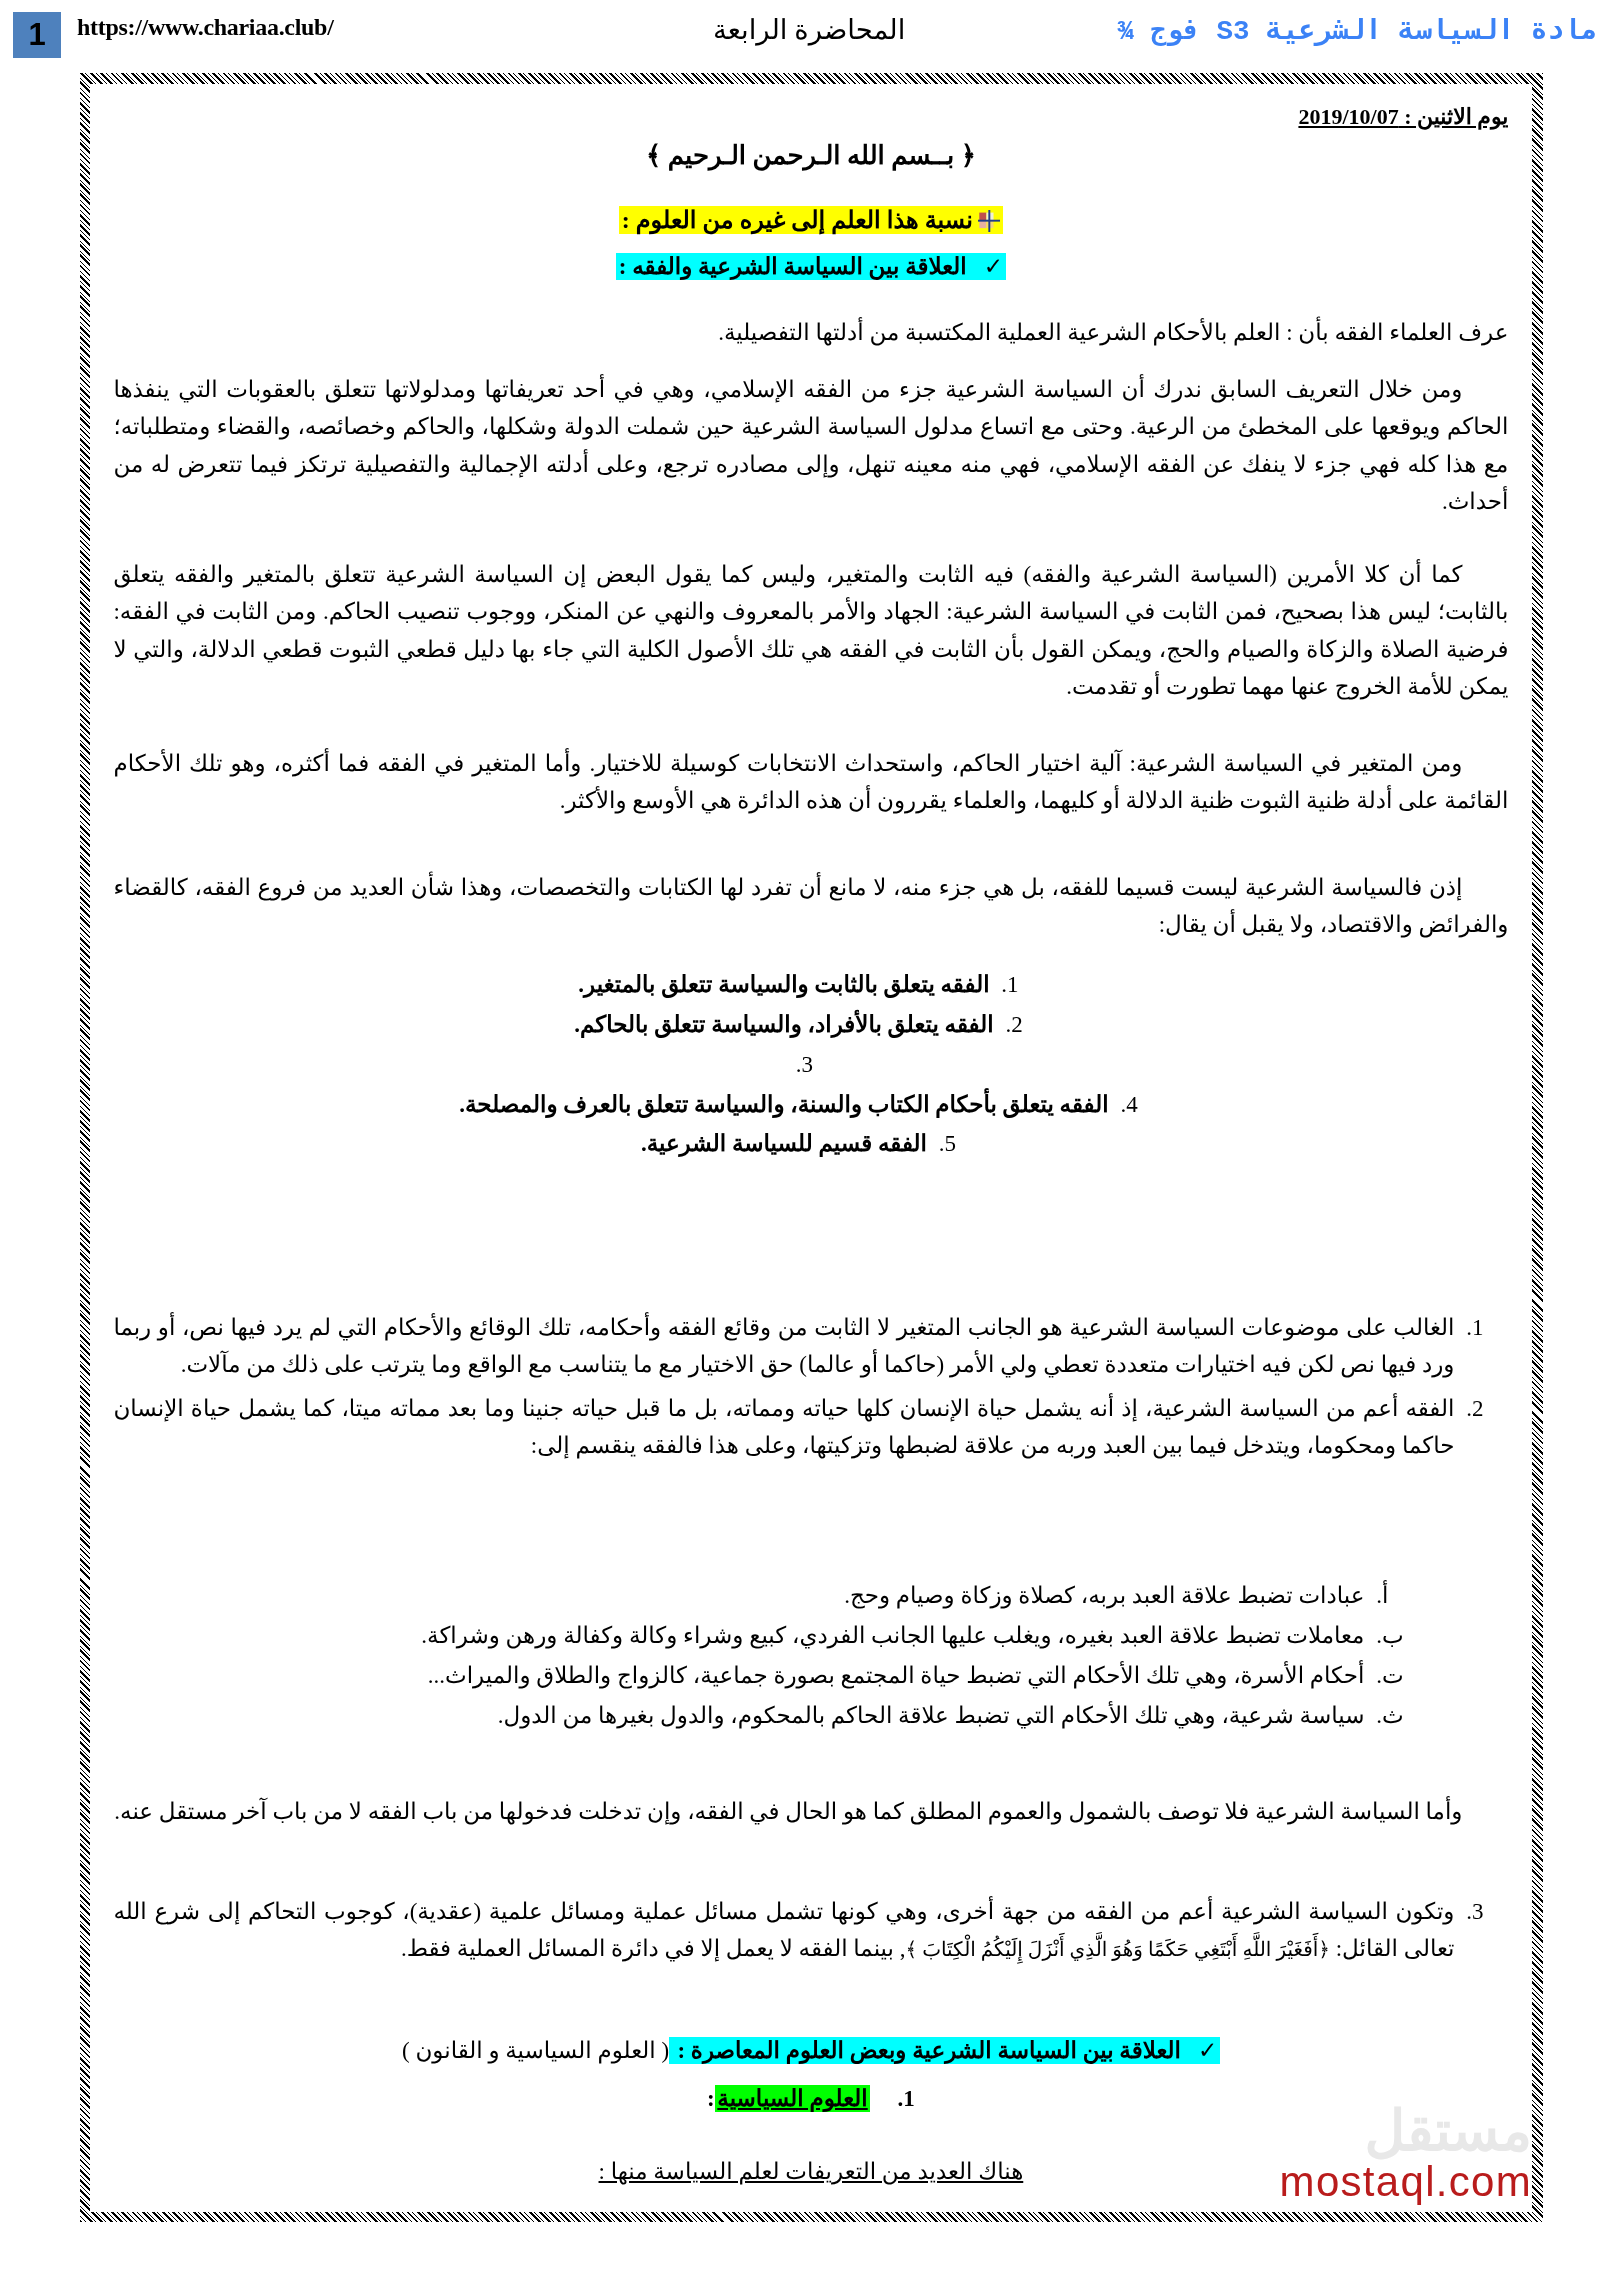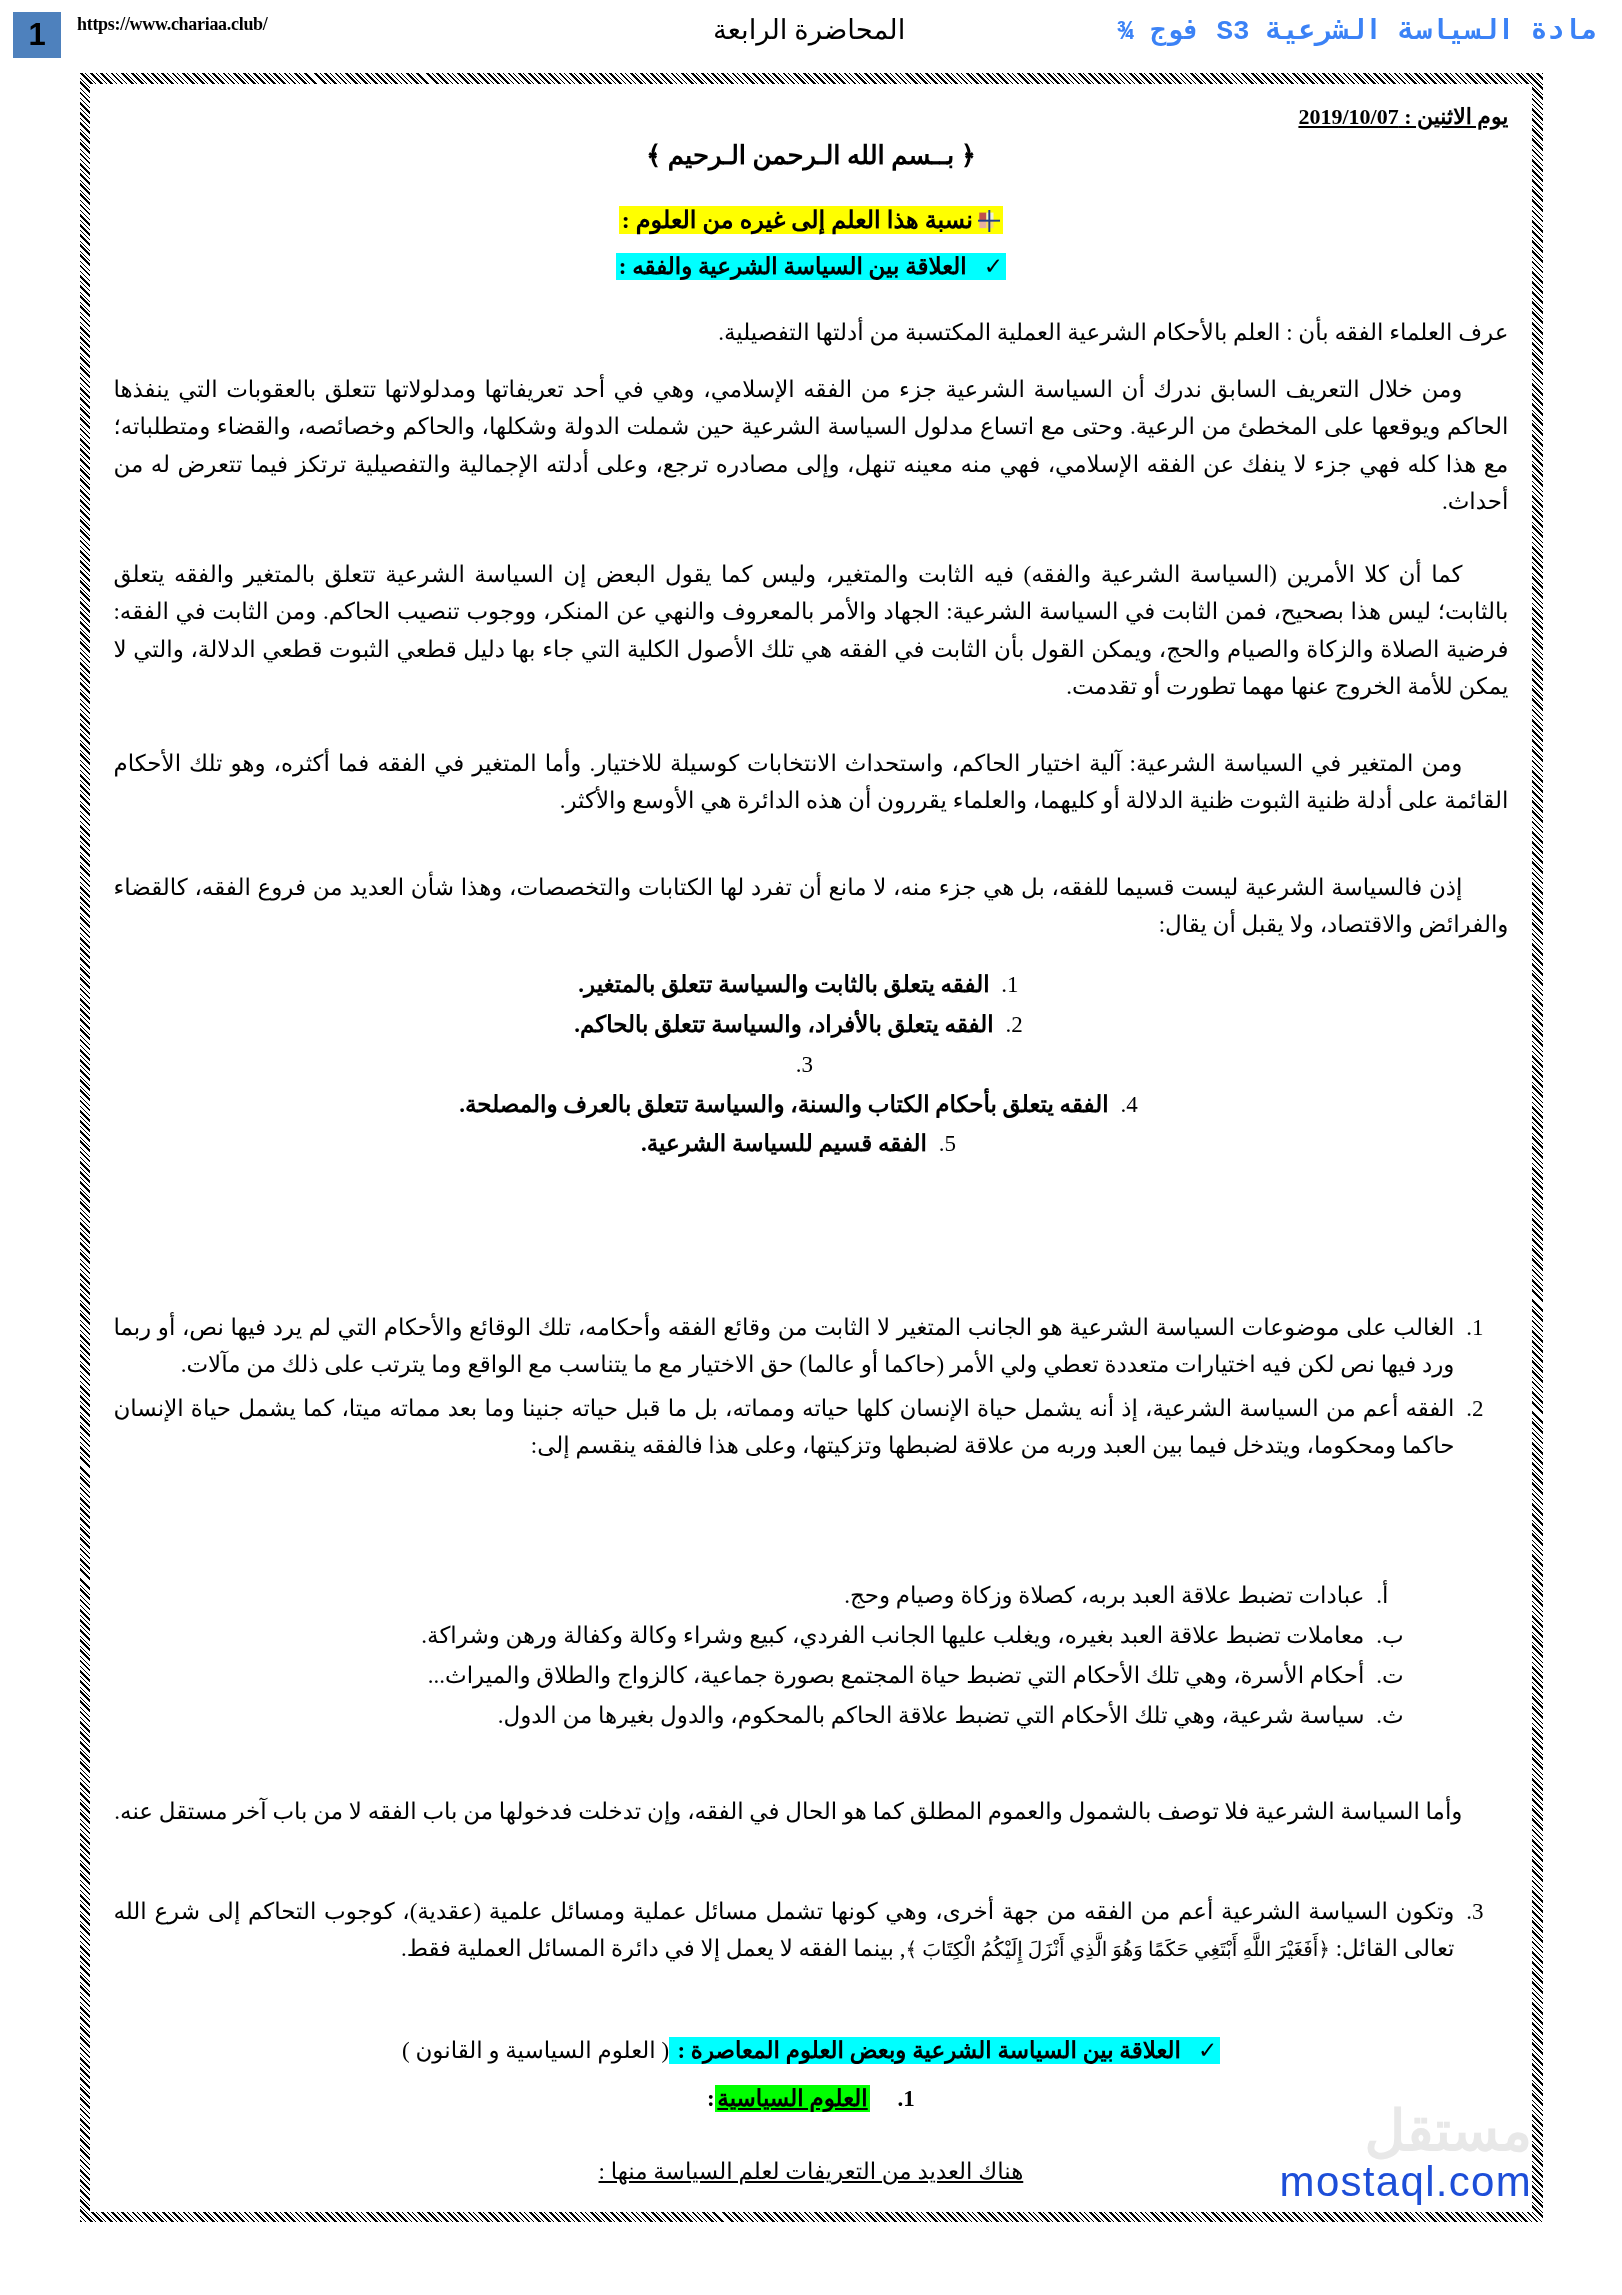--- a/index.html
+++ b/index.html
@@ -37,21 +37,21 @@
     line-height: 46px;
     text-align: center;
     direction: ltr;
   }
   .header-url {
     position: absolute;
     left: 77px;
     top: 14.4px;
     font-family: "Liberation Serif", serif;
     font-weight: bold;
-    font-size: 18px;
+    font-size: 24px;
     color: #000000;
     direction: ltr;
     letter-spacing: -0.3px;
   }
   .header-center {
     position: absolute;
     left: 713px;
     top: 13px;
     font-family: "Liberation Serif", serif;
     font-weight: normal;
@@ -238,21 +238,21 @@
     font-size: 56px;
     font-weight: bold;
     color: #e8e8e8;
     letter-spacing: 2.6px;
     line-height: 1;
     display: block;
   }
   .wm-latin {
     font-family: "Liberation Sans", sans-serif;
     font-size: 42px;
-    color: #1d4ed8;
+    color: #b91c1c;
     letter-spacing: 1.3px;
     line-height: 1.1;
     display: block;
   }
 </style>
 </head>
 <body>
 
 <div class="header-bar">
   <div class="page-num-box">1</div>

